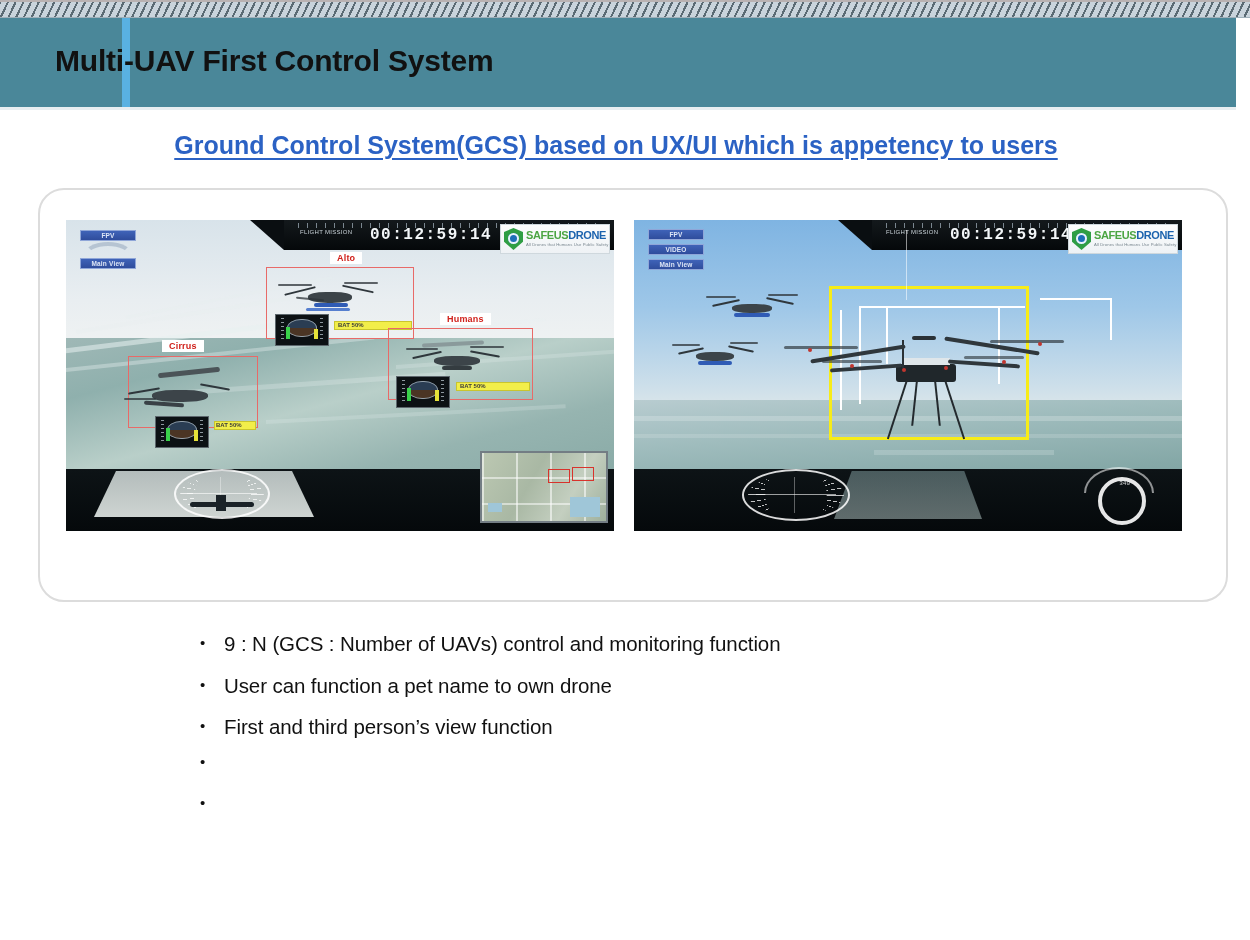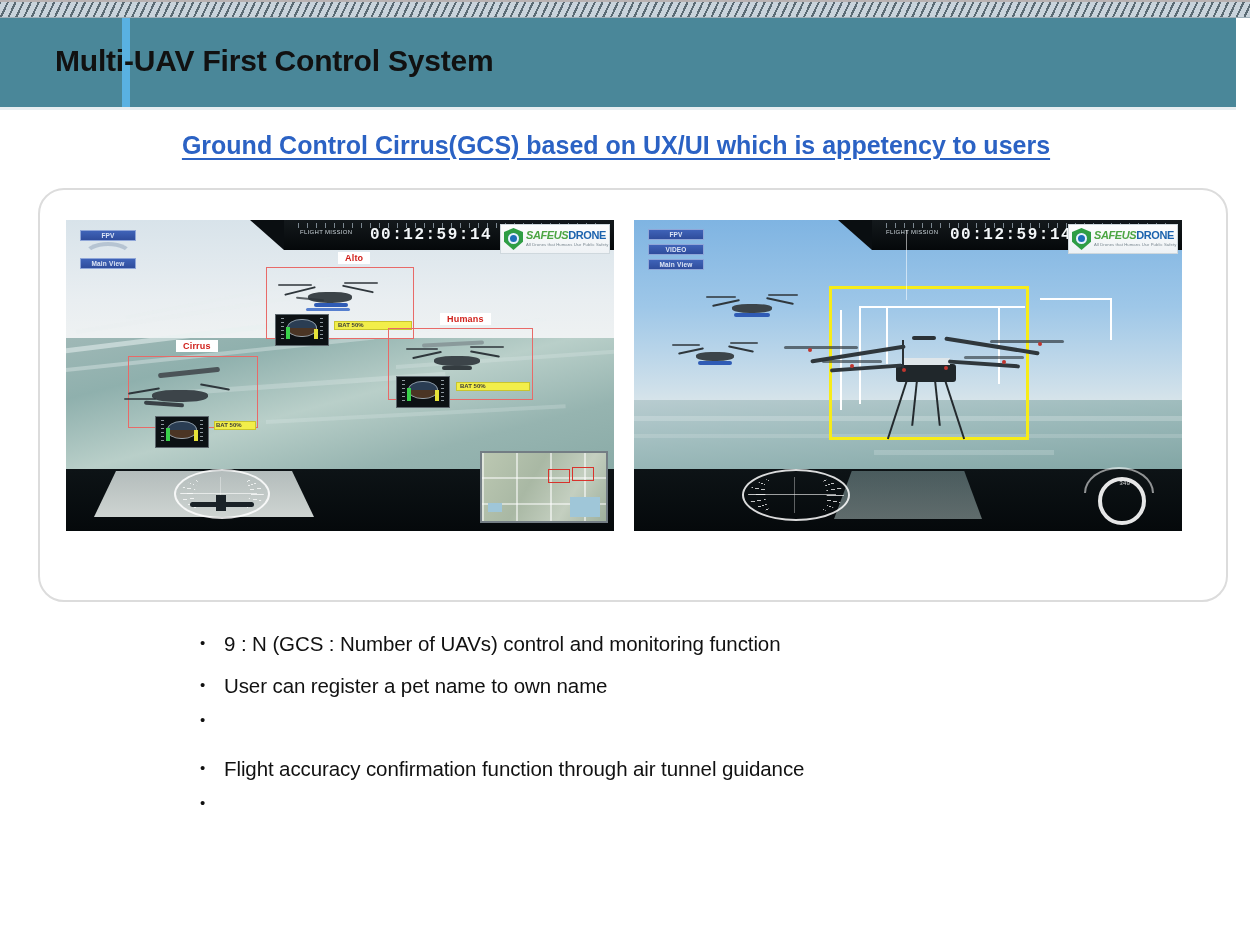--- a/index.html
+++ b/index.html
@@ -140,21 +140,21 @@
     position:relative;
   }
   .brand-shield::after {
     content:""; position:absolute; left:4px; top:5px;
     width:11px; height:11px; border-radius:50%;
     background:#1d6fb8;
     box-shadow:inset 0 0 0 2px #eaf4fb;
   }
   .brand-words { line-height:1; }
   .brand-main { font-size:11px; font-weight:bold; letter-spacing:-.4px; white-space:nowrap;}
-  .brand-main .w1 { color:#4ca543;font-style:italic; }
+  .brand-main .w1 { color:#4ca543; }
   .brand-main .w2 { color:#1c63ae; }
   .brand-tag {
     font-size:4.2px; color:#7a8790; letter-spacing:.1px;
     white-space:nowrap; margin-top:2px;
   }
 
   
   .ui-btn {
     position:absolute;
     background:linear-gradient(#3f63b8,#2f4d9c);
@@ -347,21 +347,21 @@
 </head>
 <body>
 
 <div id="header-band"></div>
 <div id="header-accent-bar"></div>
 <div id="header-hatch"></div>
 <div id="header-hatch-top-edge"></div>
 <div id="header-bottom-rule"></div>
 <div id="header-title">Multi-UAV First Control System</div>
 
-<div id="subtitle">Ground Control Cirrus(GCS) based on UX/UI which is appetency to users</div>
+<div id="subtitle">Ground Control System(GCS) based on UX/UI which is appetency to users</div>
 
 <div id="media-card">
 
   <div id="gcs-shot-left" class="gcs-shot">
     <div class="sky-left"></div>
     <div class="ground-left"></div>
 
     <div class="runway" style="left:-30px;top:132px;width:300px;height:5px;transform:rotate(-7deg);"></div>
     <div class="runway" style="left:-20px;top:150px;width:330px;height:4px;transform:rotate(-6deg);opacity:.7;"></div>
     <div class="runway" style="left:10px;top:110px;width:250px;height:4px;transform:rotate(-9deg);opacity:.55;"></div>
@@ -384,21 +384,21 @@
           <span class="w1">SAFEUS</span><span class="w2">DRONE</span>
         </div>
         <div class="brand-tag">All Drones that Humans Use Public Safety</div>
       </div>
     </div>
 
     <div class="ui-btn" style="left:14px;top:10px;width:56px;height:11px;">FPV</div>
     <div class="arc-gauge" style="left:17px;top:22px;width:50px;height:28px;"></div>
     <div class="ui-btn" style="left:14px;top:38px;width:56px;height:11px;">Main View</div>
 
-    <div class="name-tag" style="left:272px;top:32px;">Alto</div>
+    <div class="name-tag" style="left:264px;top:32px;">Alto</div>
     <div class="track-box" style="left:200px;top:47px;width:148px;height:72px;"></div>
     <div>
       <div class="drone-body" style="left:242px;top:72px;width:44px;height:11px;"></div>
       <div class="rotor-arm" style="left:218px;top:70px;width:32px;transform:rotate(-14deg);"></div>
       <div class="rotor-arm" style="left:276px;top:68px;width:32px;transform:rotate(12deg);"></div>
       <div class="rotor-blade" style="left:212px;top:64px;width:34px;"></div>
       <div class="rotor-blade" style="left:278px;top:62px;width:34px;"></div>
       <div class="rotor-blade" style="left:230px;top:78px;width:28px;transform:rotate(6deg);"></div>
       <div class="fixed-wing" style="left:248px;top:83px;width:34px;height:4px;background:#2f5bb5;border-radius:2px;"></div>
       <div class="fixed-wing" style="left:240px;top:88px;width:44px;height:3px;background:#3c6bc9;border-radius:2px;opacity:.85;"></div>
@@ -427,21 +427,21 @@
     <div class="tele-panel" style="left:330px;top:156px;width:54px;height:32px;">
       <div class="horizon"></div>
       <div class="tick-col" style="left:5px;"></div>
       <div class="tick-col" style="right:5px;"></div>
       <div class="bar-green" style="left:10px;top:36%;height:44%;"></div>
       <div class="bar-yellow" style="right:10px;top:44%;height:36%;"></div>
     </div>
     <div class="battery-bar" style="left:390px;top:162px;width:74px;height:9px;"></div>
     <div class="battery-text" style="left:394px;top:163px;">BAT 50%</div>
 
-    <div class="name-tag" style="left:110px;top:120px;">Cirrus</div>
+    <div class="name-tag" style="left:96px;top:120px;">Cirrus</div>
     <div class="track-box" style="left:62px;top:136px;width:130px;height:72px;"></div>
     <div>
       <div class="drone-body" style="left:86px;top:170px;width:56px;height:12px;"></div>
       <div class="rotor-arm" style="left:62px;top:170px;width:32px;transform:rotate(-10deg);"></div>
       <div class="rotor-arm" style="left:134px;top:166px;width:30px;transform:rotate(10deg);"></div>
       <div class="fixed-wing" style="left:92px;top:150px;width:62px;height:5px;background:#4b5458;border-radius:3px;transform:rotate(-6deg);"></div>
       <div class="fixed-wing" style="left:78px;top:182px;width:40px;height:4px;background:#394146;border-radius:2px;transform:rotate(4deg);"></div>
       <div class="rotor-blade" style="left:58px;top:178px;width:32px;"></div>
     </div>
     <div class="tele-panel" style="left:89px;top:196px;width:54px;height:32px;">
@@ -569,25 +569,25 @@
 
 </div>
 
 <div id="bullet-list">
   <div class="bullet-row">
     <span class="bullet-dot">•</span>
     <span class="bullet-text">9 : N (GCS : Number of UAVs) control and monitoring function</span>
   </div>
   <div class="bullet-row">
     <span class="bullet-dot">•</span>
-    <span class="bullet-text">User can register a pet name to own name</span>
+    <span class="bullet-text">User can function a pet name to own drone</span>
   </div>
   <div class="bullet-row">
     <span class="bullet-dot">•</span>
+    <span class="bullet-text">First and third person’s view function</span>
   </div>
   <div class="bullet-row">
     <span class="bullet-dot">•</span>
-    <span class="bullet-text">Flight accuracy confirmation function through air tunnel guidance</span>
   </div>
   <div class="bullet-row">
     <span class="bullet-dot">•</span>
   </div>
 </div>
 
 </body></html>

